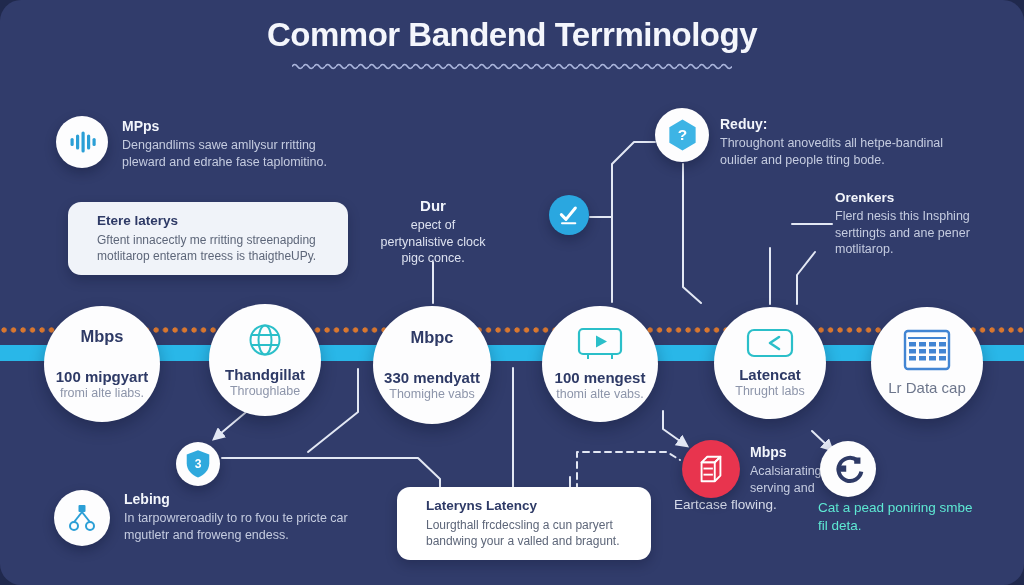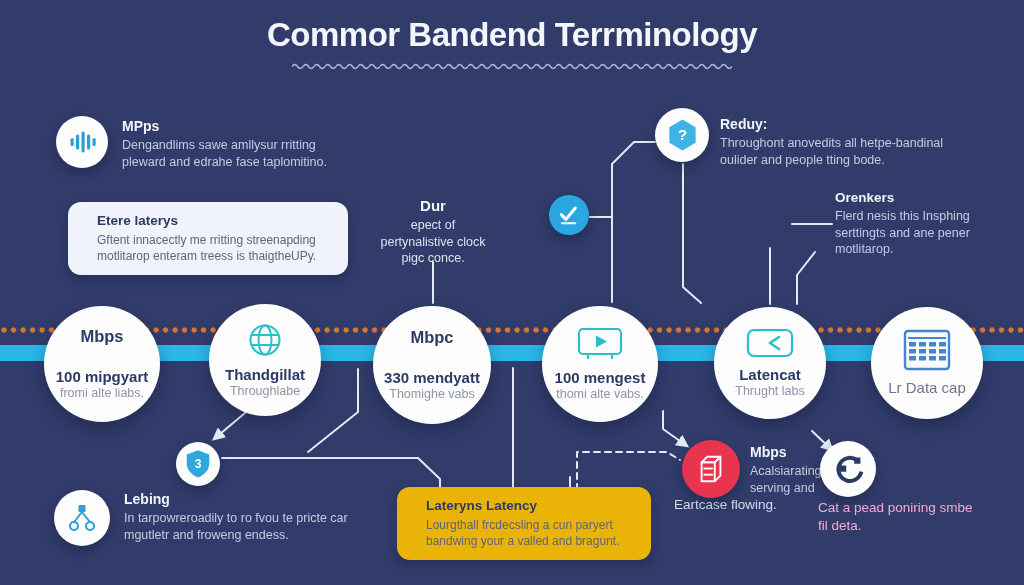--- a/index.html
+++ b/index.html
@@ -1,19 +1,20 @@
 <!DOCTYPE html>
 <html><head>
 <meta charset="utf-8">
 <style>
   html,body{margin:0;padding:0;background:#20294d;}
   #canvas{
     position:relative;width:1024px;height:585px;overflow:hidden;
     background:#313c6b;
     font-family:"Liberation Sans","DejaVu Sans",sans-serif;
+    border-radius:21px;
   }
   
   .title{
     position:absolute;top:16px;left:0;width:100%;text-align:center;
     color:#f4f6fc;font-size:33px;font-weight:800;letter-spacing:-0.5px;
   }
   .wavy{position:absolute;top:60px;left:292px;}
   
   .note-h{color:#f2f5fb;font-weight:bold;font-size:14px;margin:0 0 3px 0;}
   .note-b{color:#c5cce0;font-size:12.5px;line-height:1.32;margin:0;}
@@ -234,21 +235,21 @@
         <circle cx="7" cy="23" r="4"></circle>
         <circle cx="23" cy="23" r="4"></circle>
       </g>
     </svg>
   </div>
   <div class="abs" style="left:124px;top:491px;width:232px">
     <p class="note-h">Lebing</p>
     <p class="note-b">In tarpowreroadily to ro fvou te pricte car mgutletr and froweng endess.</p>
   </div>
 
-  <div class="infobox" style="left:397px;top:487px;width:196px;background:#eab308">
+  <div class="infobox" style="left:397px;top:487px;width:196px;background:#ffffff">
     <p class="bx-h">Lateryns Latency</p>
     <p class="bx-b">Lourgthall frcdecsling a cun paryert bandwing your a valled and bragunt.</p>
   </div>
 
   <div class="badge red-badge" style="left:682px;top:440px;width:58px;height:58px">
     <svg width="32" height="34" viewBox="0 0 34 36">
       <g stroke="#ffffff" stroke-width="2" fill="none" stroke-linejoin="round">
         <path d="M7,11 H21 V31 H7 Z"></path>
         <path d="M7,11 L13,5 H27 L21,11 Z"></path>
         <path d="M21,11 L27,5 V25 L21,31"></path>
@@ -262,15 +263,15 @@
     <p class="note-b">Acalsiarating is serving and</p>
   </div>
   <p class="note-b abs" style="left:674px;top:496px;font-size:13.5px;color:#d6dbea">Eartcase flowing.</p>
 
   <div class="badge white-bg" style="left:820px;top:441px;width:56px;height:56px">
     <svg width="32" height="32" viewBox="0 0 36 36">
       <path d="M28,8 a13,13 0 1 0 5,13" stroke="#2e3a66" stroke-width="4.5" fill="none"></path>
       <path d="M25,5 h7 v7 h-7 z M9,14 h7 v7 h-7 z" fill="#2e3a66"></path>
     </svg>
   </div>
-  <p class="note-b abs" style="left:818px;top:499px;width:160px;font-size:13.5px;color:#f9a8d4">Cat a pead poniring smbe fil deta.</p>
+  <p class="note-b abs" style="left:818px;top:499px;width:160px;font-size:13.5px;color:#5eead4">Cat a pead poniring smbe fil deta.</p>
 
 </div>
 
 </body></html>

